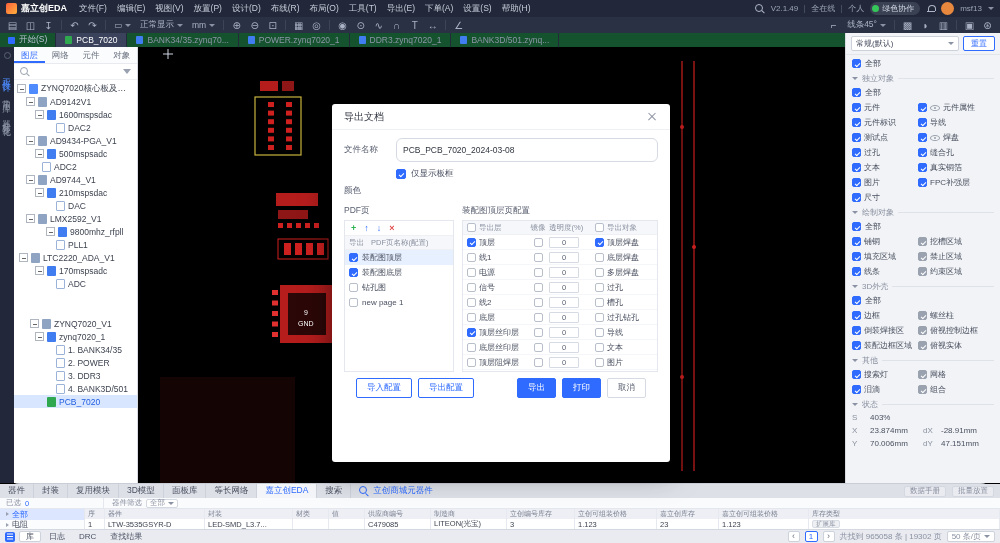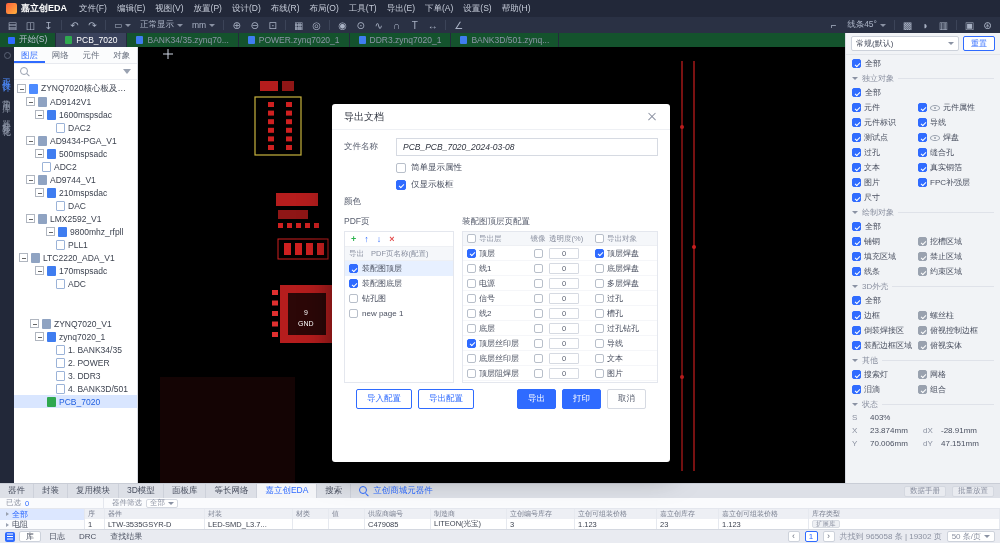--- a/index.html
+++ b/index.html
@@ -117,21 +117,21 @@
   #dialog{position:absolute;left:332px;top:104px;width:338px;height:358px;background:#fff;border-radius:3px;
           box-shadow:0 8px 30px rgba(0,0,0,.55);display:flex;flex-direction:column;font-size:8.5px;color:#4a5060;z-index:10;}
   .dlg-title{height:26px;display:flex;align-items:center;padding:0 12px;border-bottom:1px solid #eef0f4;font-size:10px;color:#303540;flex:none;}
   .dlg-close{margin-left:auto;width:12px;height:12px;position:relative;cursor:pointer;}
   .dlg-close::before,.dlg-close::after{content:"";position:absolute;left:1px;top:5.4px;width:10px;height:1.2px;background:#8a90a0;}
   .dlg-close::before{transform:rotate(45deg);}
   .dlg-close::after{transform:rotate(-45deg);}
   .dlg-body{flex:1;padding:8px 12px 0 12px;display:flex;flex-direction:column;}
   .frow{display:flex;align-items:center;margin-bottom:6px;}
   .flabel{width:52px;color:#5a6070;flex:none;}
-  .finput{flex:1;height:18px;border:1px solid #d6dae2;border-radius:0;padding:0 6px;font-size:8.5px;color:#303540;font-family:inherit;outline:none;font-style:italic;}
+  .finput{flex:1;height:24px;border:1px solid #d6dae2;border-radius:6px;padding:0 6px;font-size:8.5px;color:#303540;font-family:inherit;outline:none;}
   .opt-row{display:flex;align-items:center;gap:5px;margin:0 0 5px 52px;height:12px;}
   .radio-row{display:flex;align-items:center;margin-bottom:6px;}
   .rgroup{display:flex;align-items:center;}
   .radio-opt{display:flex;align-items:center;gap:4px;width:92px;}
   .sec-labels{display:flex;margin:2px 0 3px 0;color:#5a6070;}
   .sec-l{width:118px;flex:none;}
   .mid{display:flex;height:152px;}
   .pages-box{width:110px;border:1px solid #e4e7ee;display:flex;flex-direction:column;flex:none;}
   .pages-tools{height:15px;display:flex;align-items:center;gap:8px;padding:0 6px;border-bottom:1px solid #eef0f4;flex:none;}
   .pt-ic{font-size:9px;font-weight:bold;line-height:1;}
@@ -149,21 +149,21 @@
   .copac{width:30px;height:11px;border:1px solid #d6dae2;border-radius:1px;display:flex;align-items:center;justify-content:center;font-size:7.5px;color:#5a6070;}
   .dlg-footer{height:32px;display:flex;align-items:center;padding:0 12px;gap:6px;flex:none;}
   .btn{height:20px;padding:0 10px;border-radius:2px;display:flex;align-items:center;font-size:8.5px;cursor:pointer;white-space:nowrap;}
   .btn.outline-blue{border:1px solid #2f6bff;color:#2f6bff;background:#fff;}
   .btn.primary{background:#2f6bff;color:#fff;border:1px solid #2f6bff;}
   .btn.plain{border:1px solid #d6dae2;color:#5a6070;background:#fff;}
   #dlg-footer-right{margin-left:auto;display:flex;gap:6px;}
 
   
   #bottompanel{position:absolute;left:0;top:483px;width:1000px;height:60px;display:flex;flex-direction:column;
-               background:#f4f5f8;border-top:1px solid #c9cdd6;font-size:8px;color:#4a5060;}
+               background:#f4f5f8;border-top:1px solid #c9cdd6;font-size:8px;color:#4a5060;border-radius:20px;}
   .bp-tabs{height:14px;background:#dde0e7;display:flex;align-items:stretch;font-size:8.5px;flex:none;}
   .bp-tab{padding:0 8px;display:flex;align-items:center;border-right:1px solid #cdd1da;white-space:nowrap;}
   .bp-tab.active{background:#f4f5f8;color:#2f6bff;}
   .bp-search{display:flex;align-items:center;gap:4px;padding:0 8px;color:#2f6bff;white-space:nowrap;}
   .bp-actions{margin-left:auto;display:flex;align-items:center;gap:6px;padding-right:6px;}
   .bp-link{color:#2f6bff;font-size:12px;white-space:nowrap;margin-top:36px;}
   .bp-pill{height:11px;padding:0 5px;background:#e9ebf0;border:1px solid #d4d8e0;border-radius:2px;color:#8a90a0;font-size:7.5px;display:flex;align-items:center;white-space:nowrap;}
   .bp-filter{height:11px;display:flex;align-items:center;font-size:7.5px;color:#8a90a0;border-bottom:1px solid #e4e7ee;background:#fafbfd;flex:none;}
   .bp-sel{width:104px;display:flex;gap:4px;padding:0 6px;border-right:1px solid #e4e7ee;align-items:center;flex:none;}
   .blue{color:#2f6bff;}
@@ -208,20 +208,36 @@
         <div class="menu-item">放置(P)</div>
         <div class="menu-item">设计(D)</div>
         <div class="menu-item">布线(R)</div>
         <div class="menu-item">布局(O)</div>
         <div class="menu-item">工具(T)</div>
         <div class="menu-item">导出(E)</div>
         <div class="menu-item">下单(A)</div>
         <div class="menu-item">设置(S)</div>
         <div class="menu-item">帮助(H)</div>
       </div>
+    <div class="mb-right">
+      <span class="sicon"></span>
+      <span>V2.1.49</span>
+      <span class="vdiv"></span>
+      <span>全在线</span>
+      <span class="vdiv"></span>
+      <span>个人</span>
+      <span class="team-pill">
+        <span class="dot"></span>
+        <span>绿色协作</span>
+      </span>
+      <span class="bell"></span>
+      <span class="avatar"></span>
+      <span>msf13</span>
+      <span class="caret"></span>
+    </div>
   </div>
 
   <div id="toolbar">
       <span class="tbi">▤</span>
       <span class="tbi">◫</span>
       <span class="tbi">↧</span>
       <span class="tsep"></span>
       <span class="tbi">↶</span>
       <span class="tbi">↷</span>
       <span class="tsep"></span>
@@ -814,24 +830,20 @@
       <span>导出文档</span>
       <span class="dlg-close"></span>
     </div>
     <div class="dlg-body">
       <div class="frow">
         <span class="flabel">文件名称</span>
         <input class="finput" value="PCB_PCB_7020_2024-03-08" style="">
       </div>
       <div id="dlg-options">
           <div class="opt-row">
-            <span class="cb"></span>
-            <span>简单显示属性</span>
-          </div>
-          <div class="opt-row">
             <span class="cb on"></span>
             <span>仅显示板框</span>
           </div>
         </div>
       <div class="radio-row">
         <span class="flabel">颜色</span>
       </div>
       <div class="sec-labels">
         <span class="sec-l">PDF页</span>
         <span>装配图顶层页配置</span>

